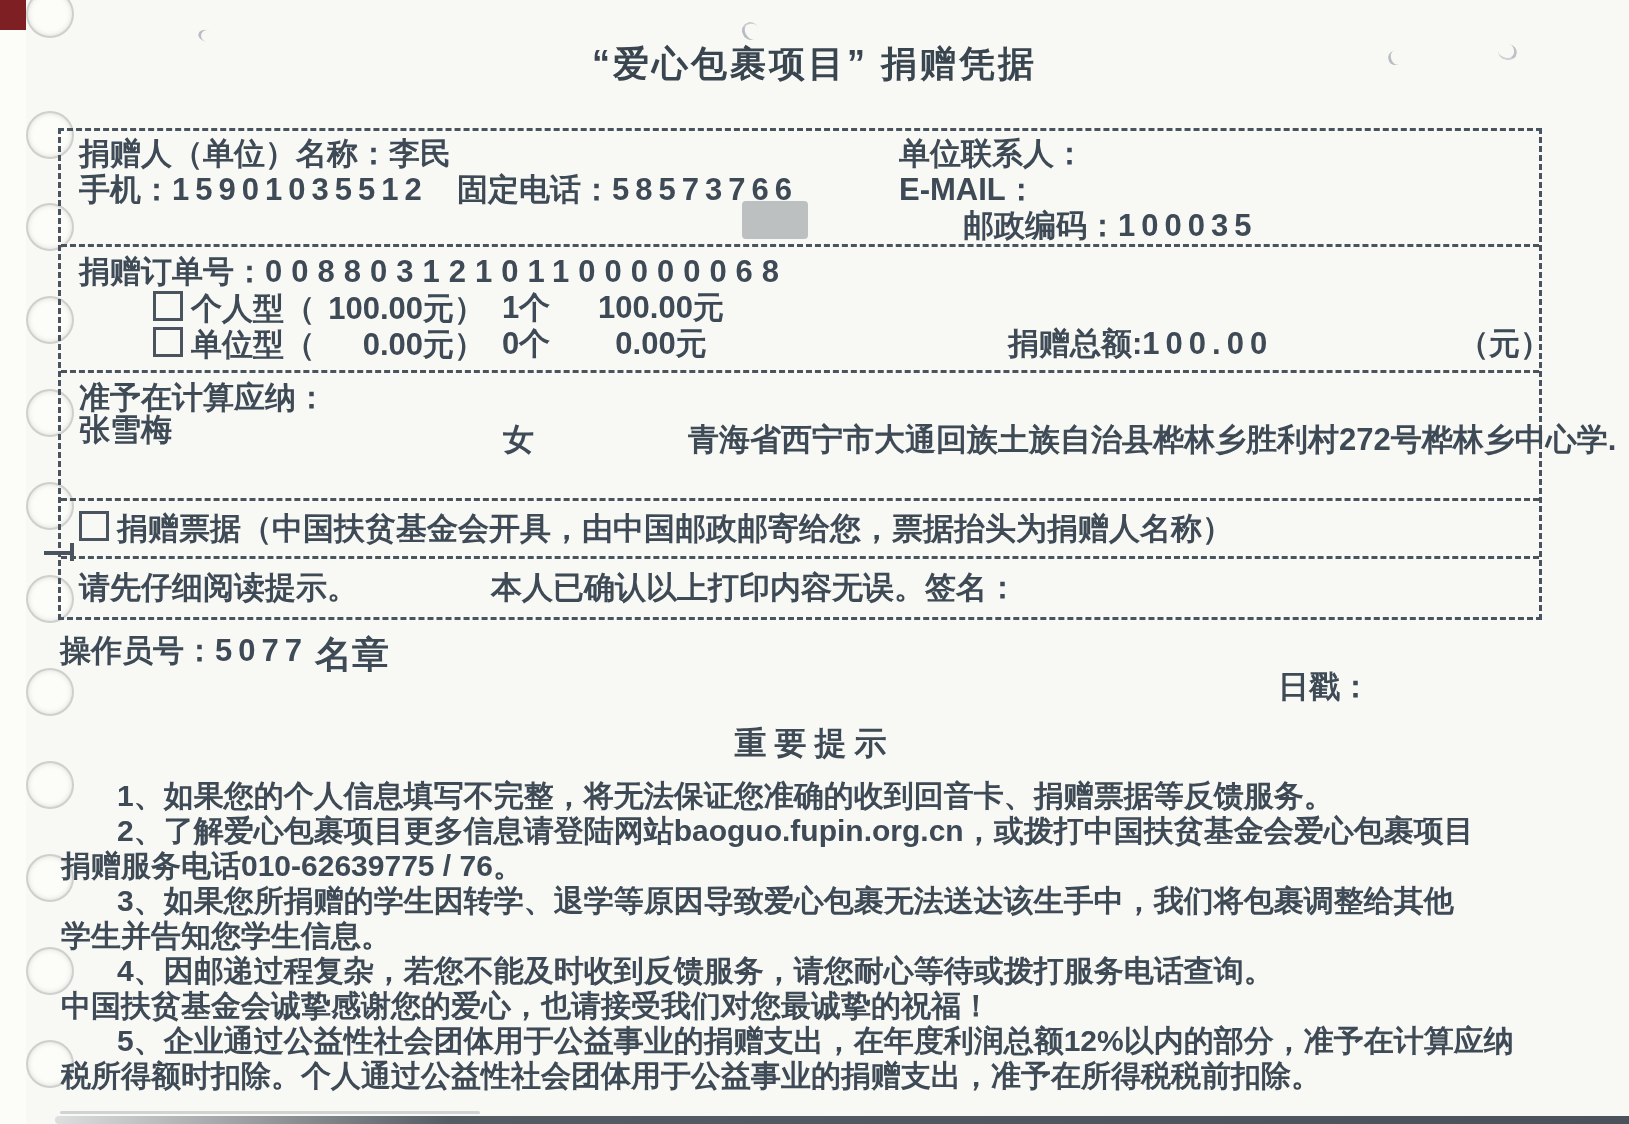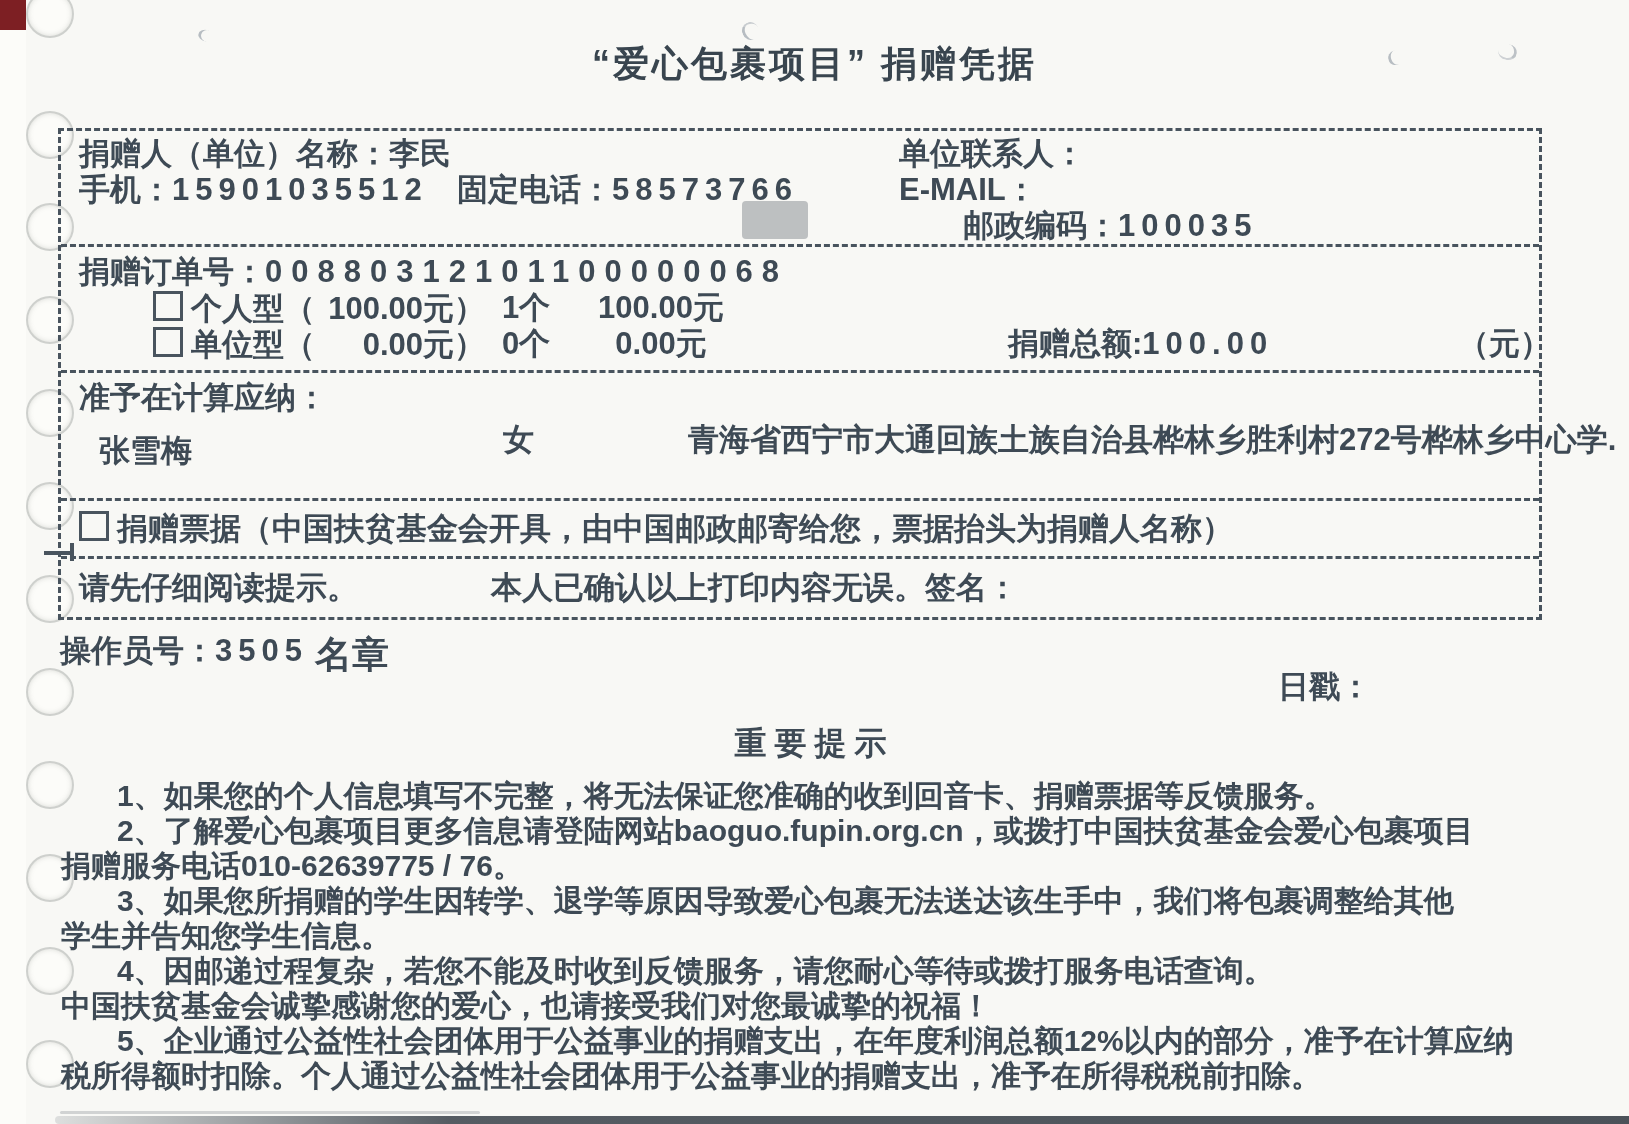--- a/index.html
+++ b/index.html
@@ -112,41 +112,41 @@
       <div class="row" style="top:80px;left:92px;"><span class="cb"></span><span>单位型（</span><span class="cell-r" style="width:170px;">0.00元）</span></div>
       <div class="abs-r" style="top:80px;left:430px;width:70px;">0个</div>
       <div class="abs-r" style="top:80px;left:500px;width:200px;">0.00元</div>
 
       <div class="row" style="top:80px;left:947px;"><span>捐赠总额:</span><span class="sp">100.00</span></div>
       <div class="row" style="top:80px;left:1397px;">（元）</div>
     </div>
 
     <div class="sec sec3">
       <div class="row" style="top:8px;left:18px;">准予在计算应纳：</div>
-      <div class="row" style="top:61px;left:18px;margin-left:20px;">张雪梅</div>
+      <div class="row" style="top:40px;left:18px;">张雪梅</div>
       <div class="row" style="top:50px;left:442px;">女</div>
       <div class="row" style="top:50px;left:627px;">青海省西宁市大通回族土族自治县桦林乡胜利村272号桦林乡中心学.</div>
     </div>
 
     <div class="sec sec4">
       <div class="row" style="top:10px;left:18px;"><span class="cb"></span><span>捐赠票据（中国扶贫基金会开具，由中国邮政邮寄给您，票据抬头为捐赠人名称）</span></div>
     </div>
 
     <div class="sec sec5">
       <div class="row" style="top:12px;left:18px;">请先仔细阅读提示。</div>
       <div class="row" style="top:12px;left:430px;">本人已确认以上打印内容无误。签名：</div>
     </div>
 
   </div>
 
   <div class="smudge"></div>
   <div class="tick-h"></div>
   <div class="tick-v"></div>
 
-  <div class="oper-row"><span>操作员号：</span><span class="sp">3505</span></div>
+  <div class="oper-row"><span>操作员号：</span><span class="sp">5077</span></div>
   <div class="seal">名章</div>
   <div class="datestamp">日戳：</div>
 
   <div class="notice-head">重要提示</div>
 
   <div class="notice">
     <div class="ln ind">1、如果您的个人信息填写不完整，将无法保证您准确的收到回音卡、捐赠票据等反馈服务。</div>
     <div class="ln ind">2、了解爱心包裹项目更多信息请登陆网站baoguo.fupin.org.cn，或拨打中国扶贫基金会爱心包裹项目</div>
     <div class="ln">捐赠服务电话010-62639775 / 76。</div>
     <div class="ln ind">3、如果您所捐赠的学生因转学、退学等原因导致爱心包裹无法送达该生手中，我们将包裹调整给其他</div>

